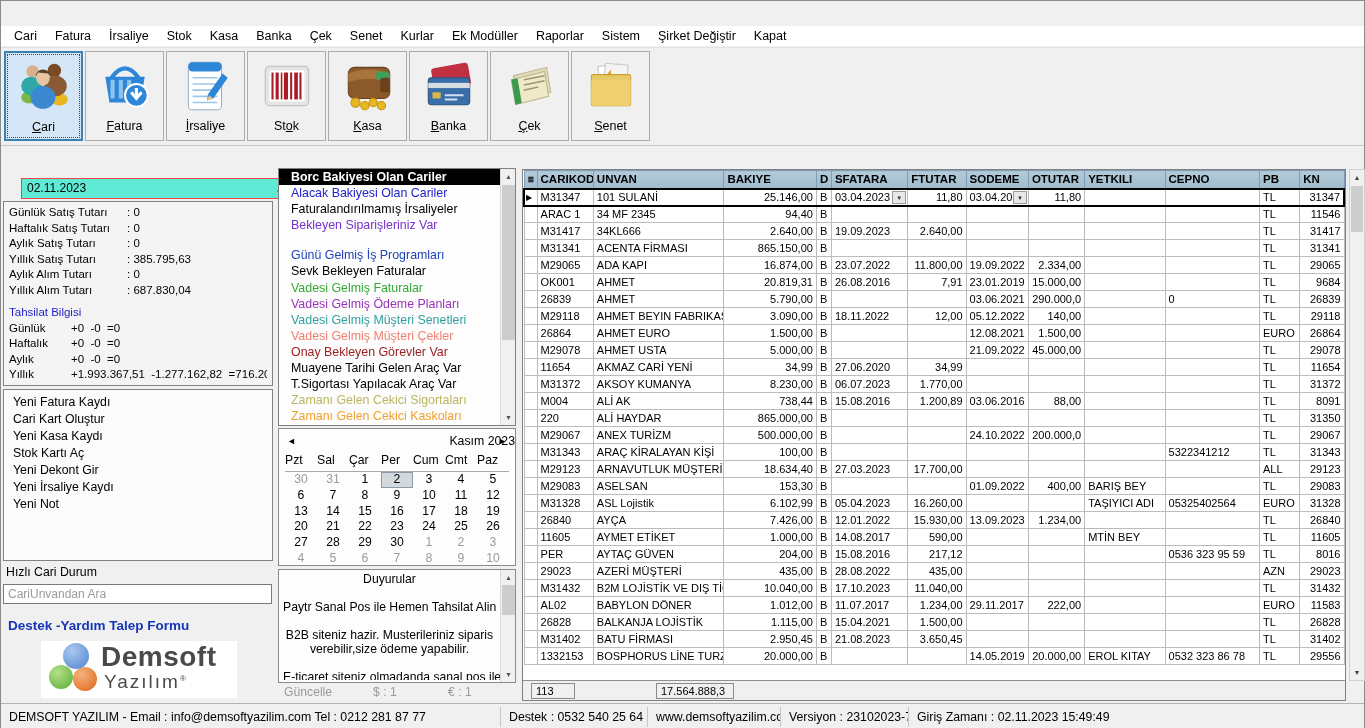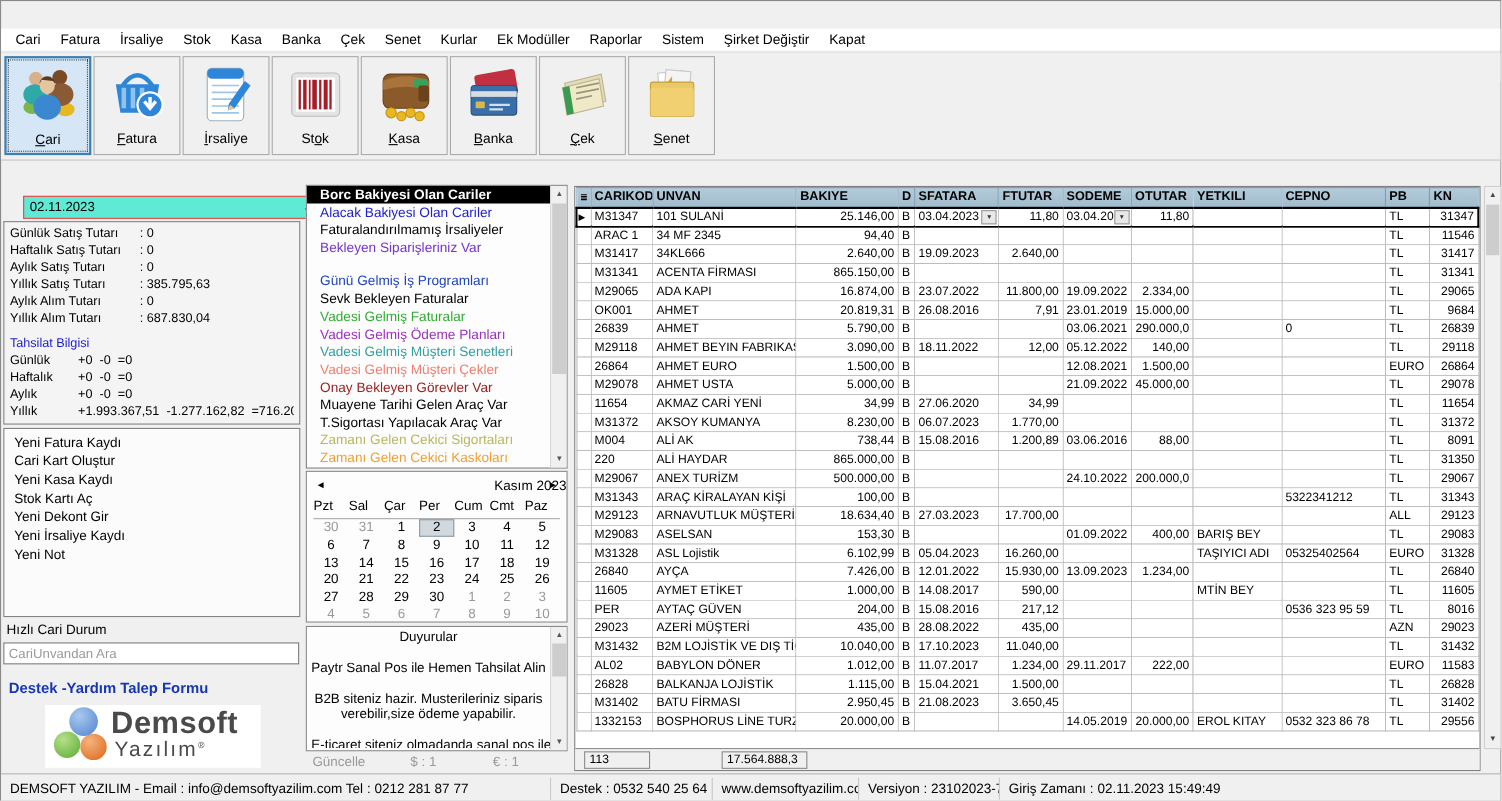--- a/index.html
+++ b/index.html
@@ -866,21 +866,21 @@
               <td class="r">20.000,00</td>
               <td>EROL KITAY</td>
               <td>0532 323 86 78</td>
               <td>TL</td>
               <td class="r">29556</td>
             </tr>
           </tbody>
         </table>
       </div>
     <div class="grid-foot">
-      <span class="gf-box" style="left:8px;  width:60px;">113</span>
+      <span class="gf-box" style="left:8px;  width:44px;">113</span>
       <span class="gf-box" style="left:133px;width:78px;">17.564.888,3</span>
     </div>
   </div>
   <div class="abs gsb" id="grid-sb">
       <span class="ar" style="top: 0px;">▲</span>
       <span class="ar" style="bottom: 0px;">▼</span>
       <span class="thumb" style="top: 16px; height: 46px;"></span>
     </div>
 
   <div class="statusbar" id="statusbar">

